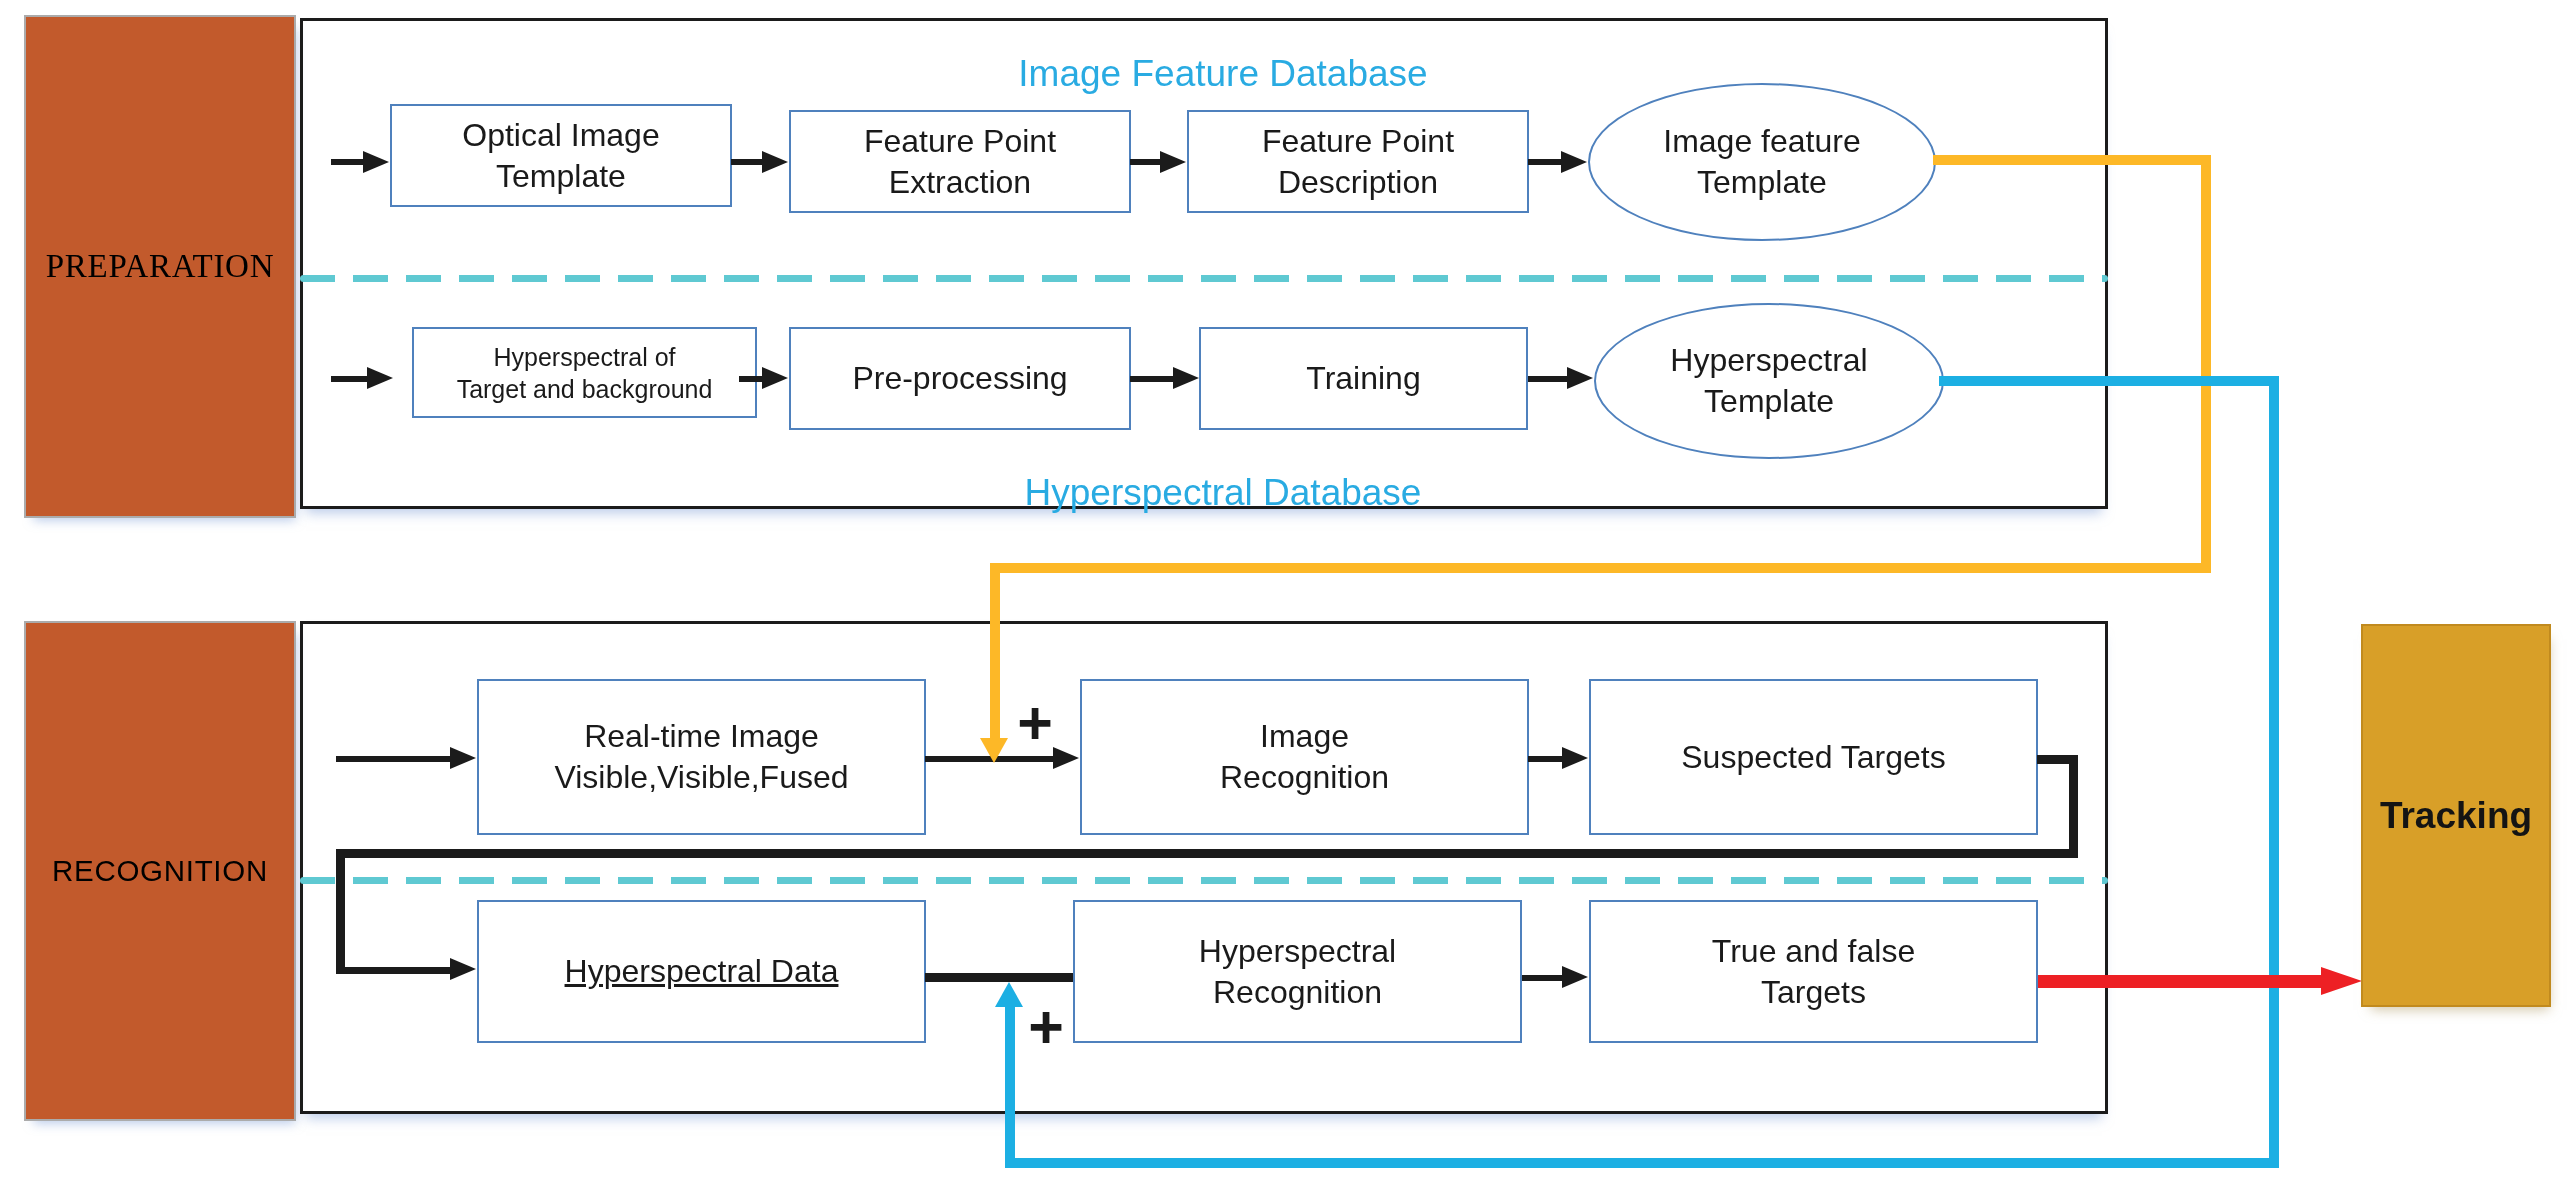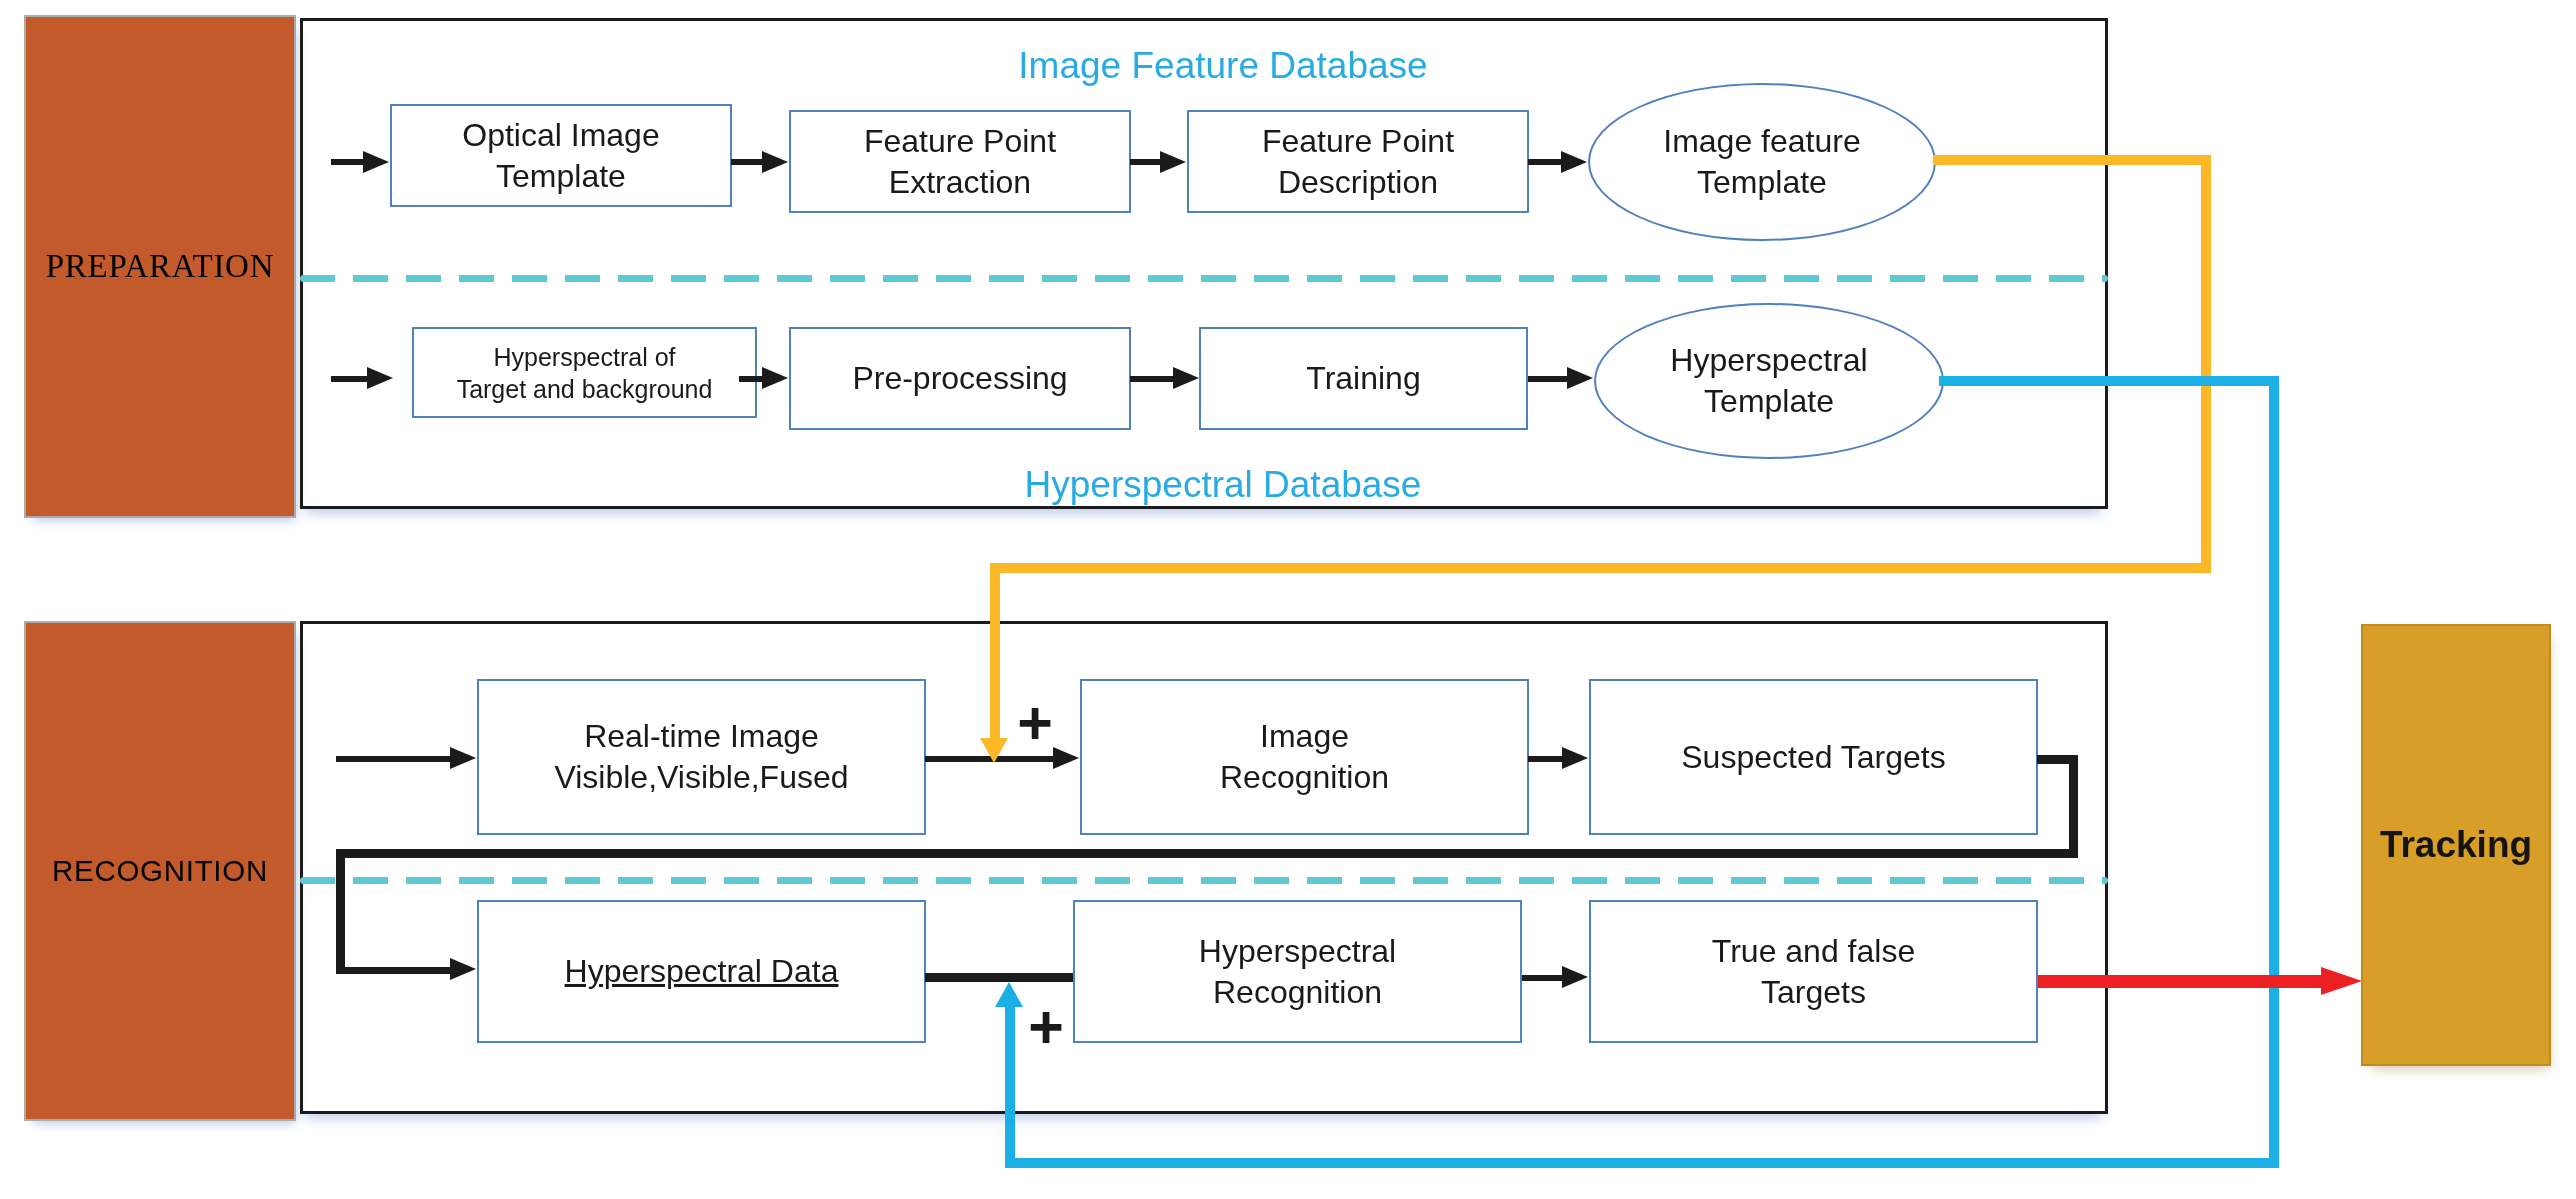--- a/index.html
+++ b/index.html
@@ -47,20 +47,21 @@
   }
 
   .db-title {
     position: absolute;
     width: 738px; height: 49px;
     text-align: center;
     font-size: 37px;
     color: var(--cyan-title);
     font-weight: 400;
     line-height: 49px;
+    margin-top: 8px;
   }
 
   .node {
     position: absolute;
     border: 2.2px solid var(--node-border);
     background: #ffffff;
     display: flex; align-items: center; justify-content: center;
     text-align: center;
     white-space: pre-line;
     font-size: 32px;
@@ -226,18 +227,18 @@
 
   <div class="b-seg" style="left:1939px; top:376px; width:339px; height:9.6px;"></div>
   <div class="b-seg" style="left:2269px; top:376px; width:9.6px; height:792px;"></div>
   <div class="b-seg" style="left:1005px; top:1158px; width:1274px; height:9.6px;"></div>
   <div class="b-seg" style="left:1005px; top:1007px; width:9.6px; height:151px;"></div>
   <div class="b-head-up" style="left:995px; top:982px;"></div>
 
   <div class="r-seg" style="left:2038px; top:975px; width:283px; height:12.5px;"></div>
   <div class="r-head-right" style="left:2321px; top:967px;"></div>
 
-  <div class="tracking-box" style="left:2361px; top:624px; width:190px; height:442px;">
+  <div class="tracking-box" style="left:2361px; top:624px; width:190px; height:383px;">
     <span>Tracking</span>
   </div>
 
 </div>
 
 
 </body></html>

